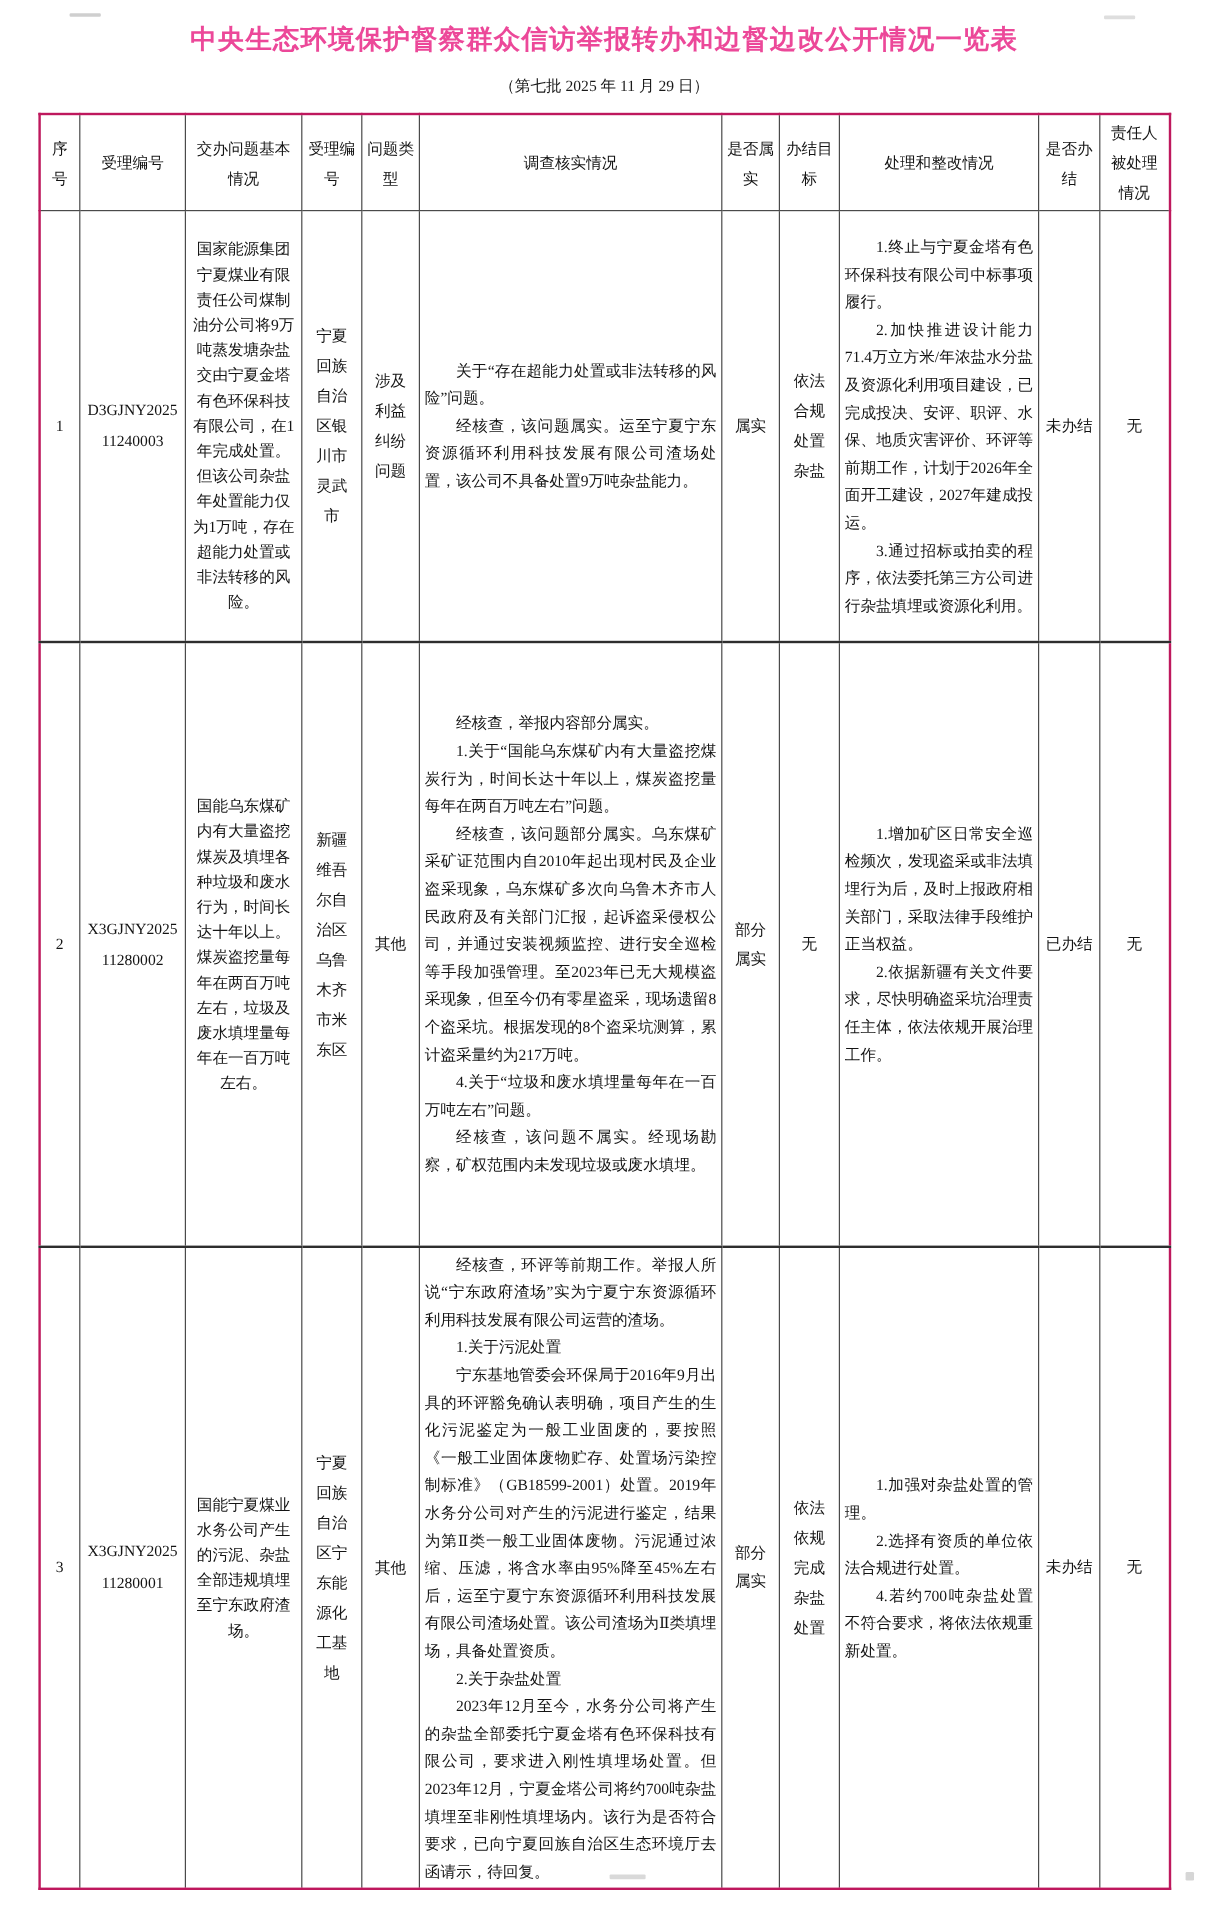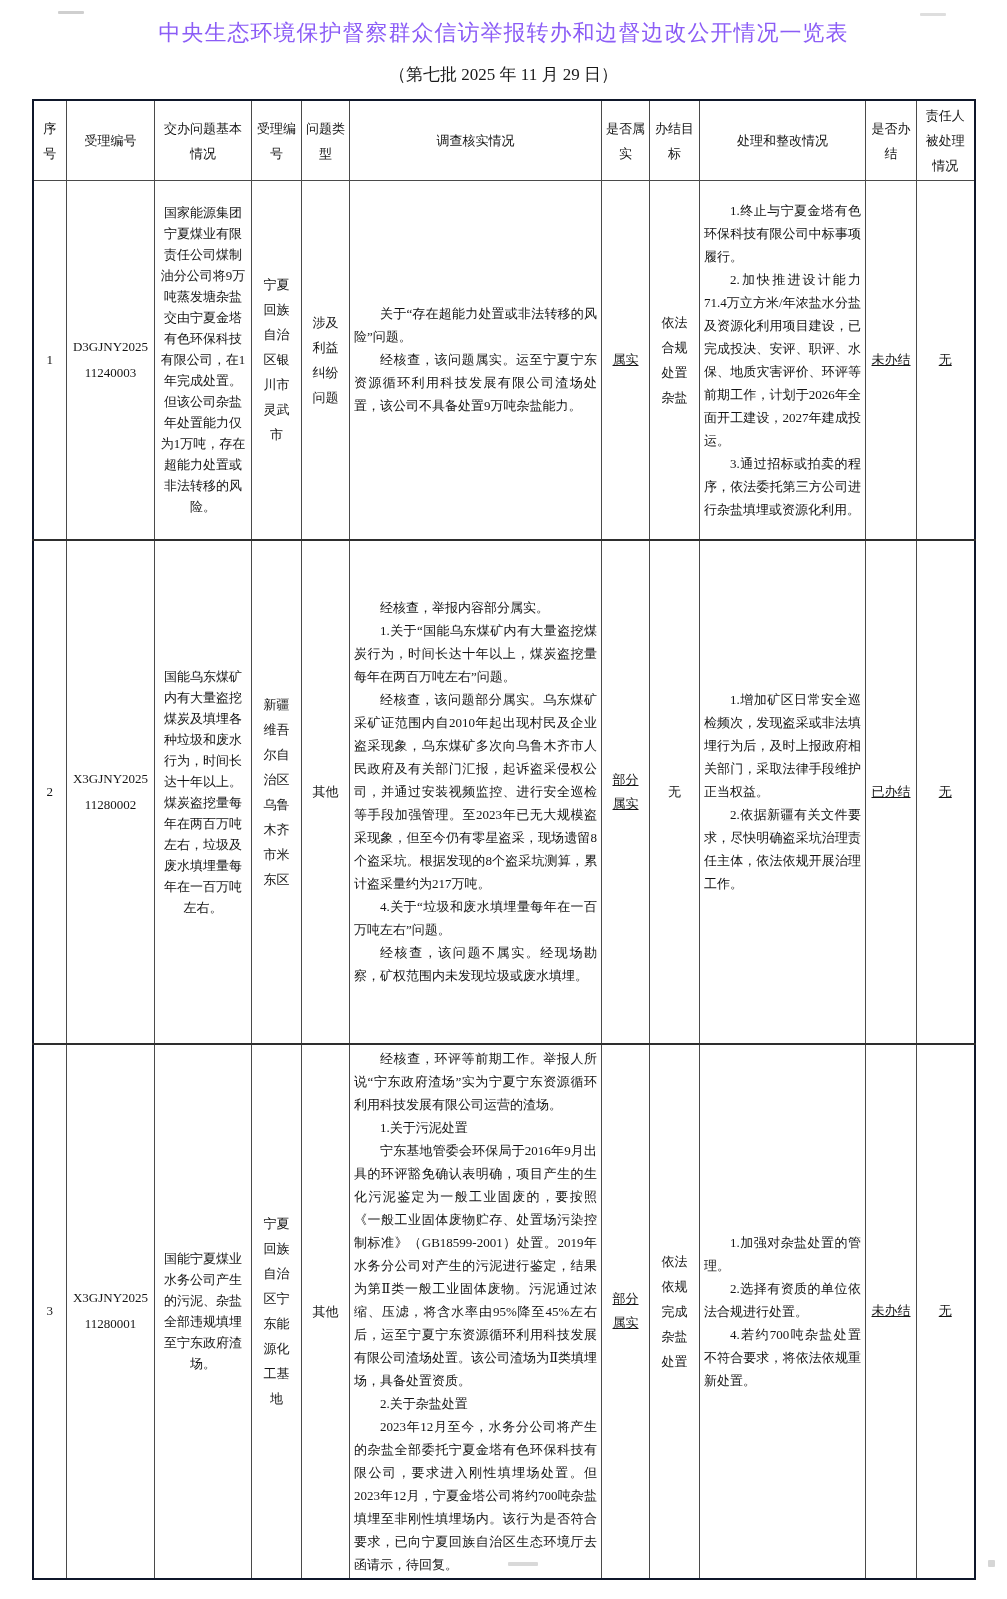--- a/index.html
+++ b/index.html
@@ -8,36 +8,36 @@
     background:#ffffff;
     font-family:"Liberation Serif","DejaVu Serif",serif;
     color:#111;
     position:relative;
     overflow:hidden;
   }
   .doc-title{
     margin:18px 0 0 0;
     text-align:center;
     font-size:22px;
-    font-weight:normal;
+    font-weight:bold;
     letter-spacing:1px;
-    color:#8b5cf6;
+    color:#ec4899;
   }
   .doc-subtitle{
     margin:15px 0 0 0;
     text-align:center;
-    font-size:17px;
+    font-size:13px;
     color:#1a1a1a;
   }
   table.grid{
     margin:13px auto 0 auto;
     width:942px;
     table-layout:fixed;
     border-collapse:collapse;
-    border:2px solid #0f172a;
+    border:2px solid #be185d;
   }
   table.grid th, table.grid td{
     border:1px solid #4a4a4a;
     vertical-align:middle;
     text-align:center;
     font-size:13px;
     font-weight:normal;
     color:#141414;
     padding:2px 4px;
     overflow:hidden;
@@ -57,21 +57,21 @@
   }
   td.paras{text-align:left;padding:6px 12px;}
   td.paras-narrow{text-align:left;padding:6px 10px;font-family:Liberation Serif, serif;}
   td.paras p, td.paras-narrow p{
     margin:0;
     text-indent:2em;
     line-height:23px;
     text-align:justify;
     text-justify:inter-ideograph;
   }
-  td.short{white-space:pre;line-height:24px;padding:2px 2px;text-decoration:underline;}
+  td.short{white-space:pre;line-height:24px;padding:2px 2px;}
   .artifact{position:absolute;background:#cfcfcf;border-radius:1px;}
   .a1{left:58px;top:11px;width:26px;height:3px;}
   .a2{left:920px;top:13px;width:26px;height:3px;background:#dedede;}
   .a3{left:508px;top:1562px;width:30px;height:4px;background:#d9d9d9;}
   .a4{left:988px;top:1560px;width:7px;height:7px;background:#d6d6d6;}
 </style>
 </head>
 <body>
 
 <div class="artifact a1"></div>

